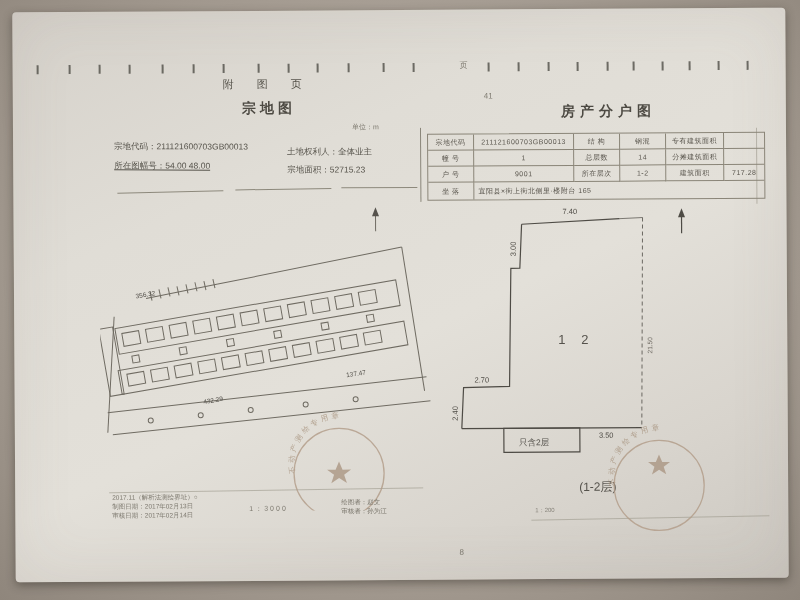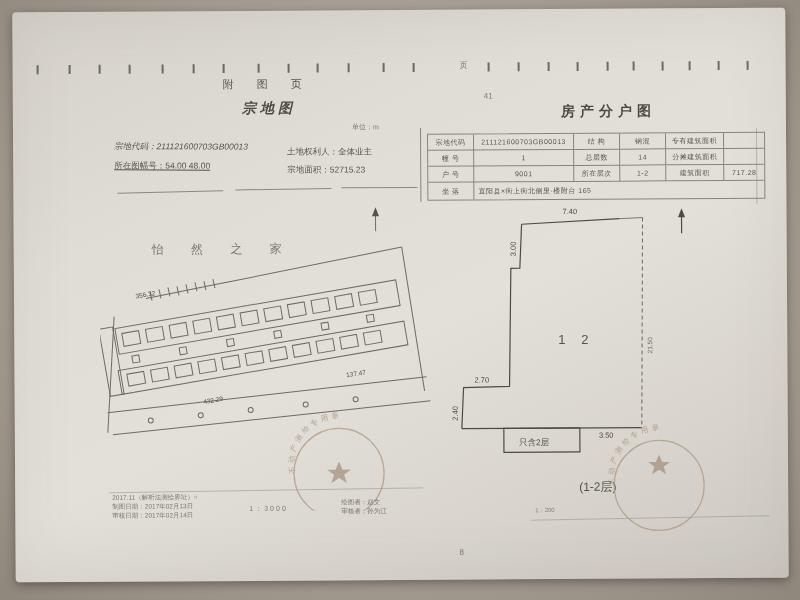--- a/index.html
+++ b/index.html
@@ -59,25 +59,25 @@
           <div class="tick" style="left: 663px; top: 63px;"></div>
           <div class="tick" style="left: 690px; top: 63px;"></div>
           <div class="tick" style="left: 719px; top: 63px;"></div>
           <div class="tick" style="left: 748px; top: 63px;"></div>
         </div>
 
       <div class="txt faint" style="left:461px;top:60px;font-size:8px;">页</div>
       <div class="txt faint" style="left:461px;top:92px;font-size:8px;margin-left:24px;">41</div>
 
       <div class="txt" style="left:224px;top:76px;font-size:11px;letter-spacing:10px;">附 图 页</div>
-      <div class="txt" style="left:243px;top:99px;font-size:14px;letter-spacing:4px;font-weight:bold;color:#4d4a43;font-style:italic;">宗地图</div>
+      <div class="txt" style="left:243px;top:99px;font-size:14px;letter-spacing:4px;font-weight:bold;color:#4d4a43;">宗地图</div>
       <div class="txt faint" style="left:353px;top:122px;font-size:7px;">单位：m</div>
       <div class="txt" style="left:536px;top:104px;font-size:14px;letter-spacing:5px;font-weight:bold;color:#4d4a43;margin-left:26px;">房产分户图</div>
 
-      <div class="txt" style="left:115px;top:140px;font-size:8.5px;transform:rotate(.6deg);font-style:italic;">宗地代码：211121600703GB00013</div>
+      <div class="txt" style="left:115px;top:140px;font-size:8.5px;transform:rotate(.6deg);">宗地代码：211121600703GB00013</div>
       <div class="txt" style="left:115px;top:159px;font-size:8.5px;transform:rotate(.6deg);text-decoration:underline;">所在图幅号：54.00  48.00</div>
       <div class="txt" style="left:288px;top:146px;font-size:8.5px;transform:rotate(.6deg);">土地权利人：全体业主</div>
       <div class="txt" style="left:288px;top:164px;font-size:8.5px;transform:rotate(.6deg);">宗地面积：52715.23</div>
       <div class="hseg" style="left:118px;top:190px;width:106px;transform:rotate(-1deg);"></div>
       <div class="hseg" style="left:236px;top:188px;width:96px;transform:rotate(-.5deg);"></div>
       <div class="hseg" style="left:342px;top:187px;width:76px;"></div>
       <div class="vline" style="left:421px;top:128px;height:74px;"></div>
       <div class="vline" style="left:757px;top:130px;height:76px;opacity:.5;"></div>
 
       <div class="utable">
@@ -99,21 +99,20 @@
         <div class="c">9001</div>
         <div class="c">所在层次</div>
         <div class="c">1-2</div>
         <div class="c">建筑面积</div>
         <div class="c">717.28</div>
 
         <div class="c last">坐  落</div>
         <div class="c addr last">宜阳县×街上街北侧里·楼附台 165</div>
       </div>
 
-      <div class="txt faint" style="left:152px;top:240px;font-size:12px;letter-spacing:12px;">怡 然 之 家</div>
 
       <svg style="left:100px;top:205px;" width="330" height="305" viewBox="0 0 330 305">
         <g stroke="#6f6b62" stroke-width="1" fill="none">
 
           <g>
             <line x1="276" y1="26" x2="276" y2="7"></line>
             <polygon points="272.5,11 276,2 279.5,11" fill="#55524c" stroke="none"></polygon>
           </g>
 
           <line x1="46" y1="92" x2="118" y2="78"></line>

